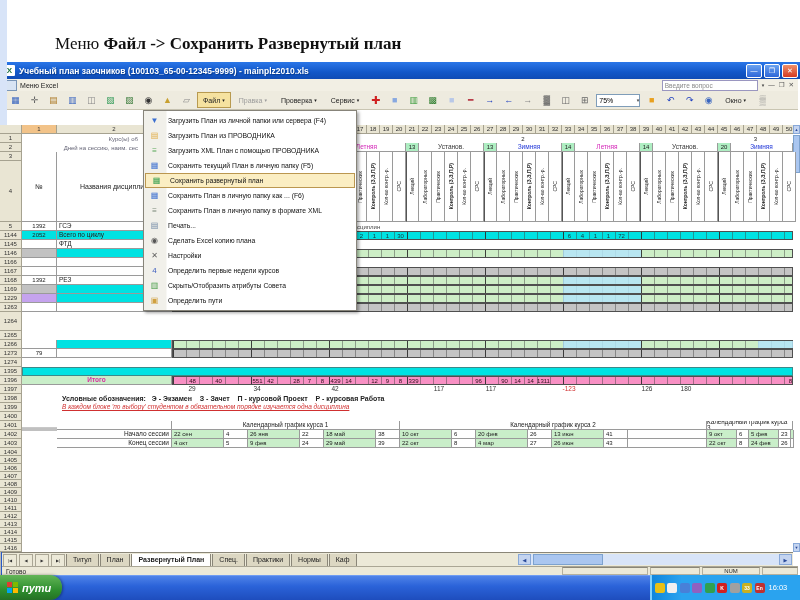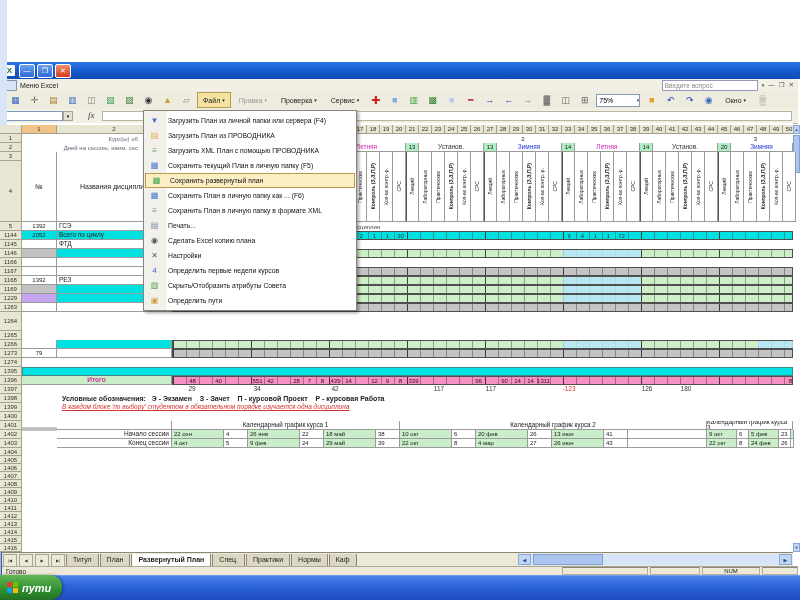--- a/index.html
+++ b/index.html
@@ -47,25 +47,29 @@
   .flag{display:grid;grid-template-columns:5px 5px;grid-template-rows:5px 5px;gap:1px;margin:0 4px 0 7px;}
   .flag i{display:block;}
   #tray{position:absolute;right:0;top:575px;height:25px;width:148px;background:linear-gradient(90deg,#1186dd,#2aa3ef 20%,#2aa3ef);border-left:2px solid #7fd0ff;display:flex;align-items:center;z-index:52;}
   .tico{width:10px;height:10px;border-radius:2px;margin-left:2.5px;display:flex;align-items:center;justify-content:center;font-size:5px;font-weight:bold;color:#fff;flex:none;}
 </style>
 </head>
 <body>
 
 <div id="stage">
 
+  <div id="slide-title">
+    <span>Меню </span><b>Файл -&gt; Сохранить Развернутый план</b>
+  </div>
 
   <div id="winframe"></div>
 
   <div id="titlebar">
     <span style="width:11px;height:11px;margin:0 4px;background:#fff;border-radius:1px;color:#1e7145;font-size:8px;font-weight:bold;display:flex;align-items:center;justify-content:center;">X</span>
+    <span class="t">Учебный план заочников (100103_65-00-12345-9999) - mainplz2010.xls</span>
     <span class="wbtn">—</span>
     <span class="wbtn">❐</span>
     <span class="wbtn close">✕</span>
   </div>
 
   <div id="menubar">
     <span style="width:10px;height:9px;margin:0 3px;background:#d8e4f4;border:1px solid #7a96b8;"></span>
     <span>Меню Excel</span>
     <span style="flex:1"></span>
     <span style="width:92px;height:9px;background:#fff;border:1px solid #9a96c0;color:#8a8a8a;font-size:6.5px;display:flex;align-items:center;padding-left:2px;">Введите вопрос</span>
@@ -122,26 +126,20 @@
       <div class="chip" style="color: rgb(32, 64, 192);">↶</div>
       <div class="chip" style="color: rgb(32, 64, 192);">↷</div>
       <div class="chip" style="color: rgb(58, 102, 192);">◉</div>
       <div class="tbtn">
         <span>Окно</span>
         <span class="ar">▾</span>
       </div>
       <div class="chip" style="color: rgb(136, 136, 136);">▒</div>
     </div>
 
-  <div id="formulabar">
-    <span class="abs" style="left:3px;top:2px;width:58px;height:10px;background:#fff;border:1px solid #7f9db9;"></span>
-    <span class="abs" style="left:61px;top:2px;width:10px;height:10px;background:#e6e2d2;border:1px solid #a9a594;font-size:5px;display:flex;align-items:center;justify-content:center;">▾</span>
-    <span class="abs" style="left:86px;top:1px;font-family:'Liberation Serif',serif;font-style:italic;font-size:9px;color:#444;">fx</span>
-    <span class="abs" style="left:100px;top:2px;width:690px;height:10px;background:#fff;border:1px solid #b8b4a4;"></span>
-  </div>
 
   <div id="sheetbg"></div>
   <div id="sheet-layer">
       <div class="c hd" style="left: 0px; top: 125px; width: 22px; height: 9px;"></div>
       <div class="c hd" style="left: 22px; top: 125px; width: 35px; height: 9px; background: rgb(242, 195, 137);">1</div>
       <div class="c hd" style="left: 57px; top: 125px; width: 115px; height: 9px;">2</div>
       <div class="c hd" style="left: 172px; top: 125px; width: 13px; height: 9px;">3</div>
       <div class="c hd" style="left: 185px; top: 125px; width: 13px; height: 9px;">4</div>
       <div class="c hd" style="left: 198px; top: 125px; width: 13px; height: 9px;">5</div>
       <div class="c hd" style="left: 211px; top: 125px; width: 13px; height: 9px;">6</div>
@@ -618,14 +616,26 @@
   <div id="taskbar"></div>
   <div id="startbtn">
     <span class="flag">
         <i style="background:#e03c31"></i>
         <i style="background:#7fba00"></i>
         <i style="background:#00a4ef"></i>
         <i style="background:#ffb900"></i>
       </span>
     <span>пути</span>
   </div>
+  <div id="tray">
+      <div class="tico" style="background: rgb(232, 192, 24);"></div>
+      <div class="tico" style="background: rgb(240, 240, 240); color: rgb(51, 51, 51);"></div>
+      <div class="tico" style="background: rgb(72, 128, 216);"></div>
+      <div class="tico" style="background: rgb(144, 96, 192);"></div>
+      <div class="tico" style="background: rgb(48, 160, 80);"></div>
+      <div class="tico" style="background: rgb(208, 32, 32);">K</div>
+      <div class="tico" style="background: rgb(160, 160, 160);"></div>
+      <div class="tico" style="background: rgb(200, 176, 32);">33</div>
+      <div class="tico" style="background: rgb(192, 48, 48);">En</div>
+      <div style="margin-left: 4px; margin-right: 4px; color: rgb(255, 255, 255); font-size: 7.5px;">16:03</div>
+    </div>
 
 </div>
 
 </body></html>

